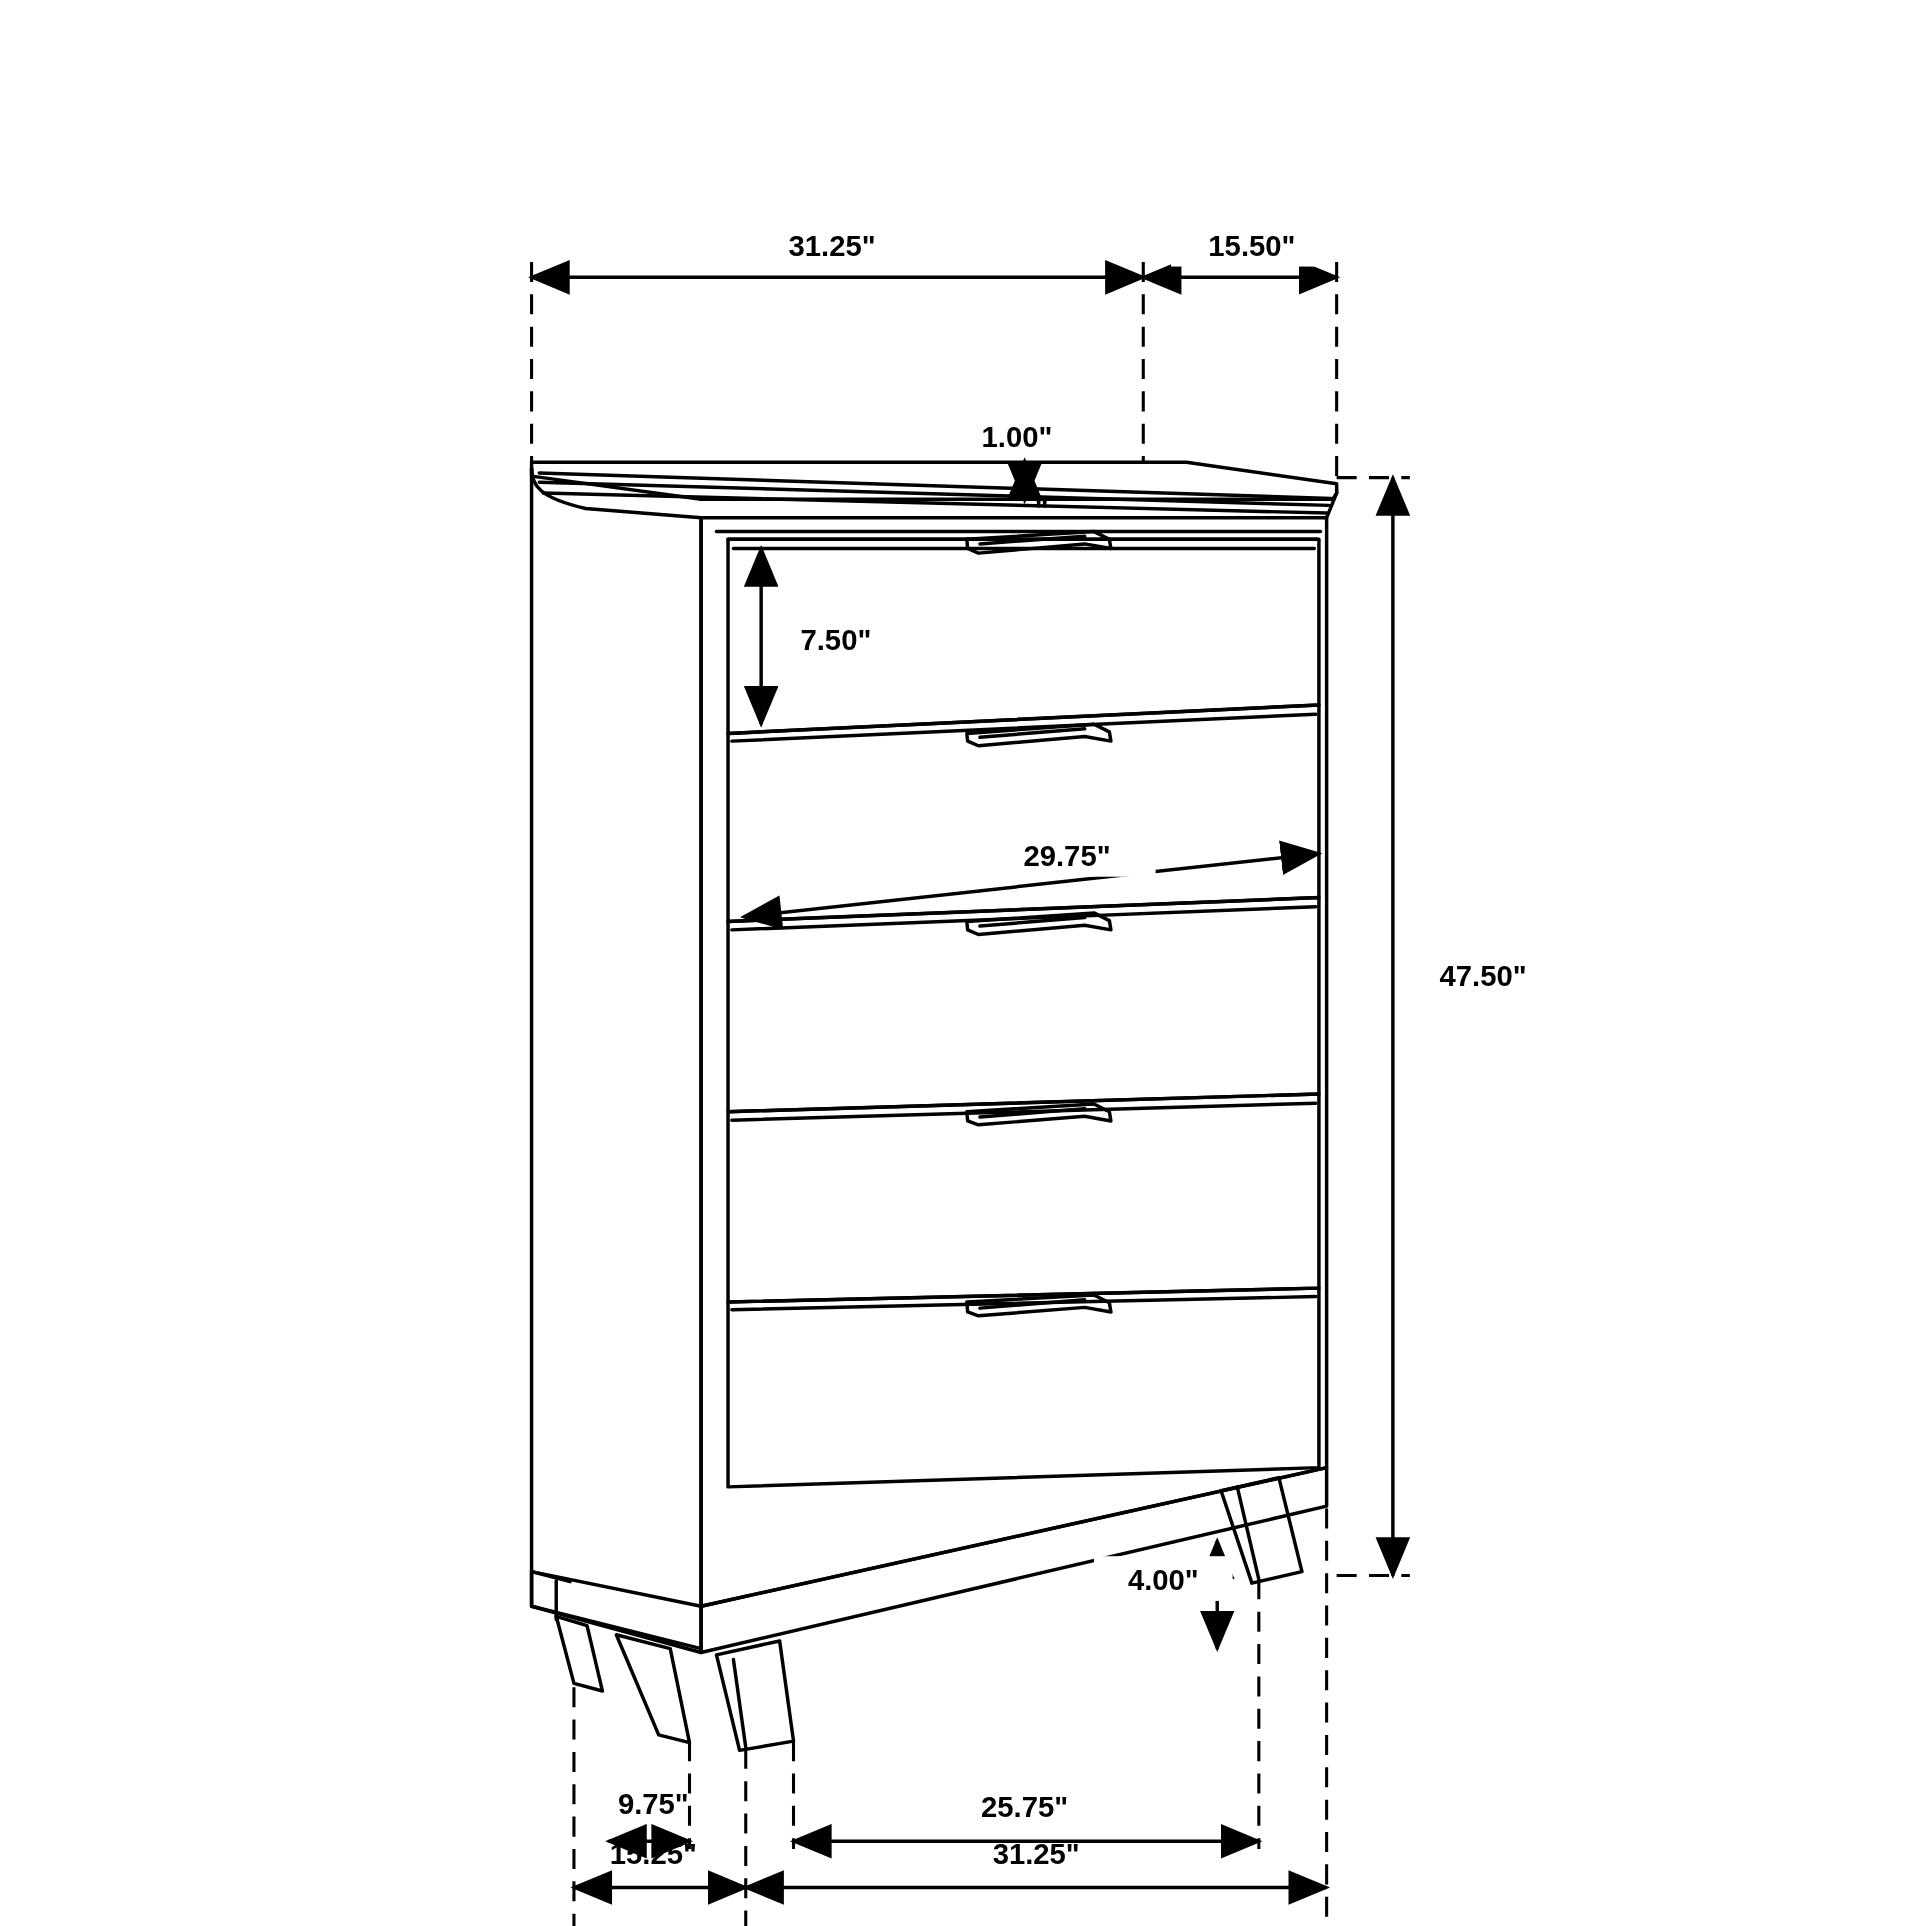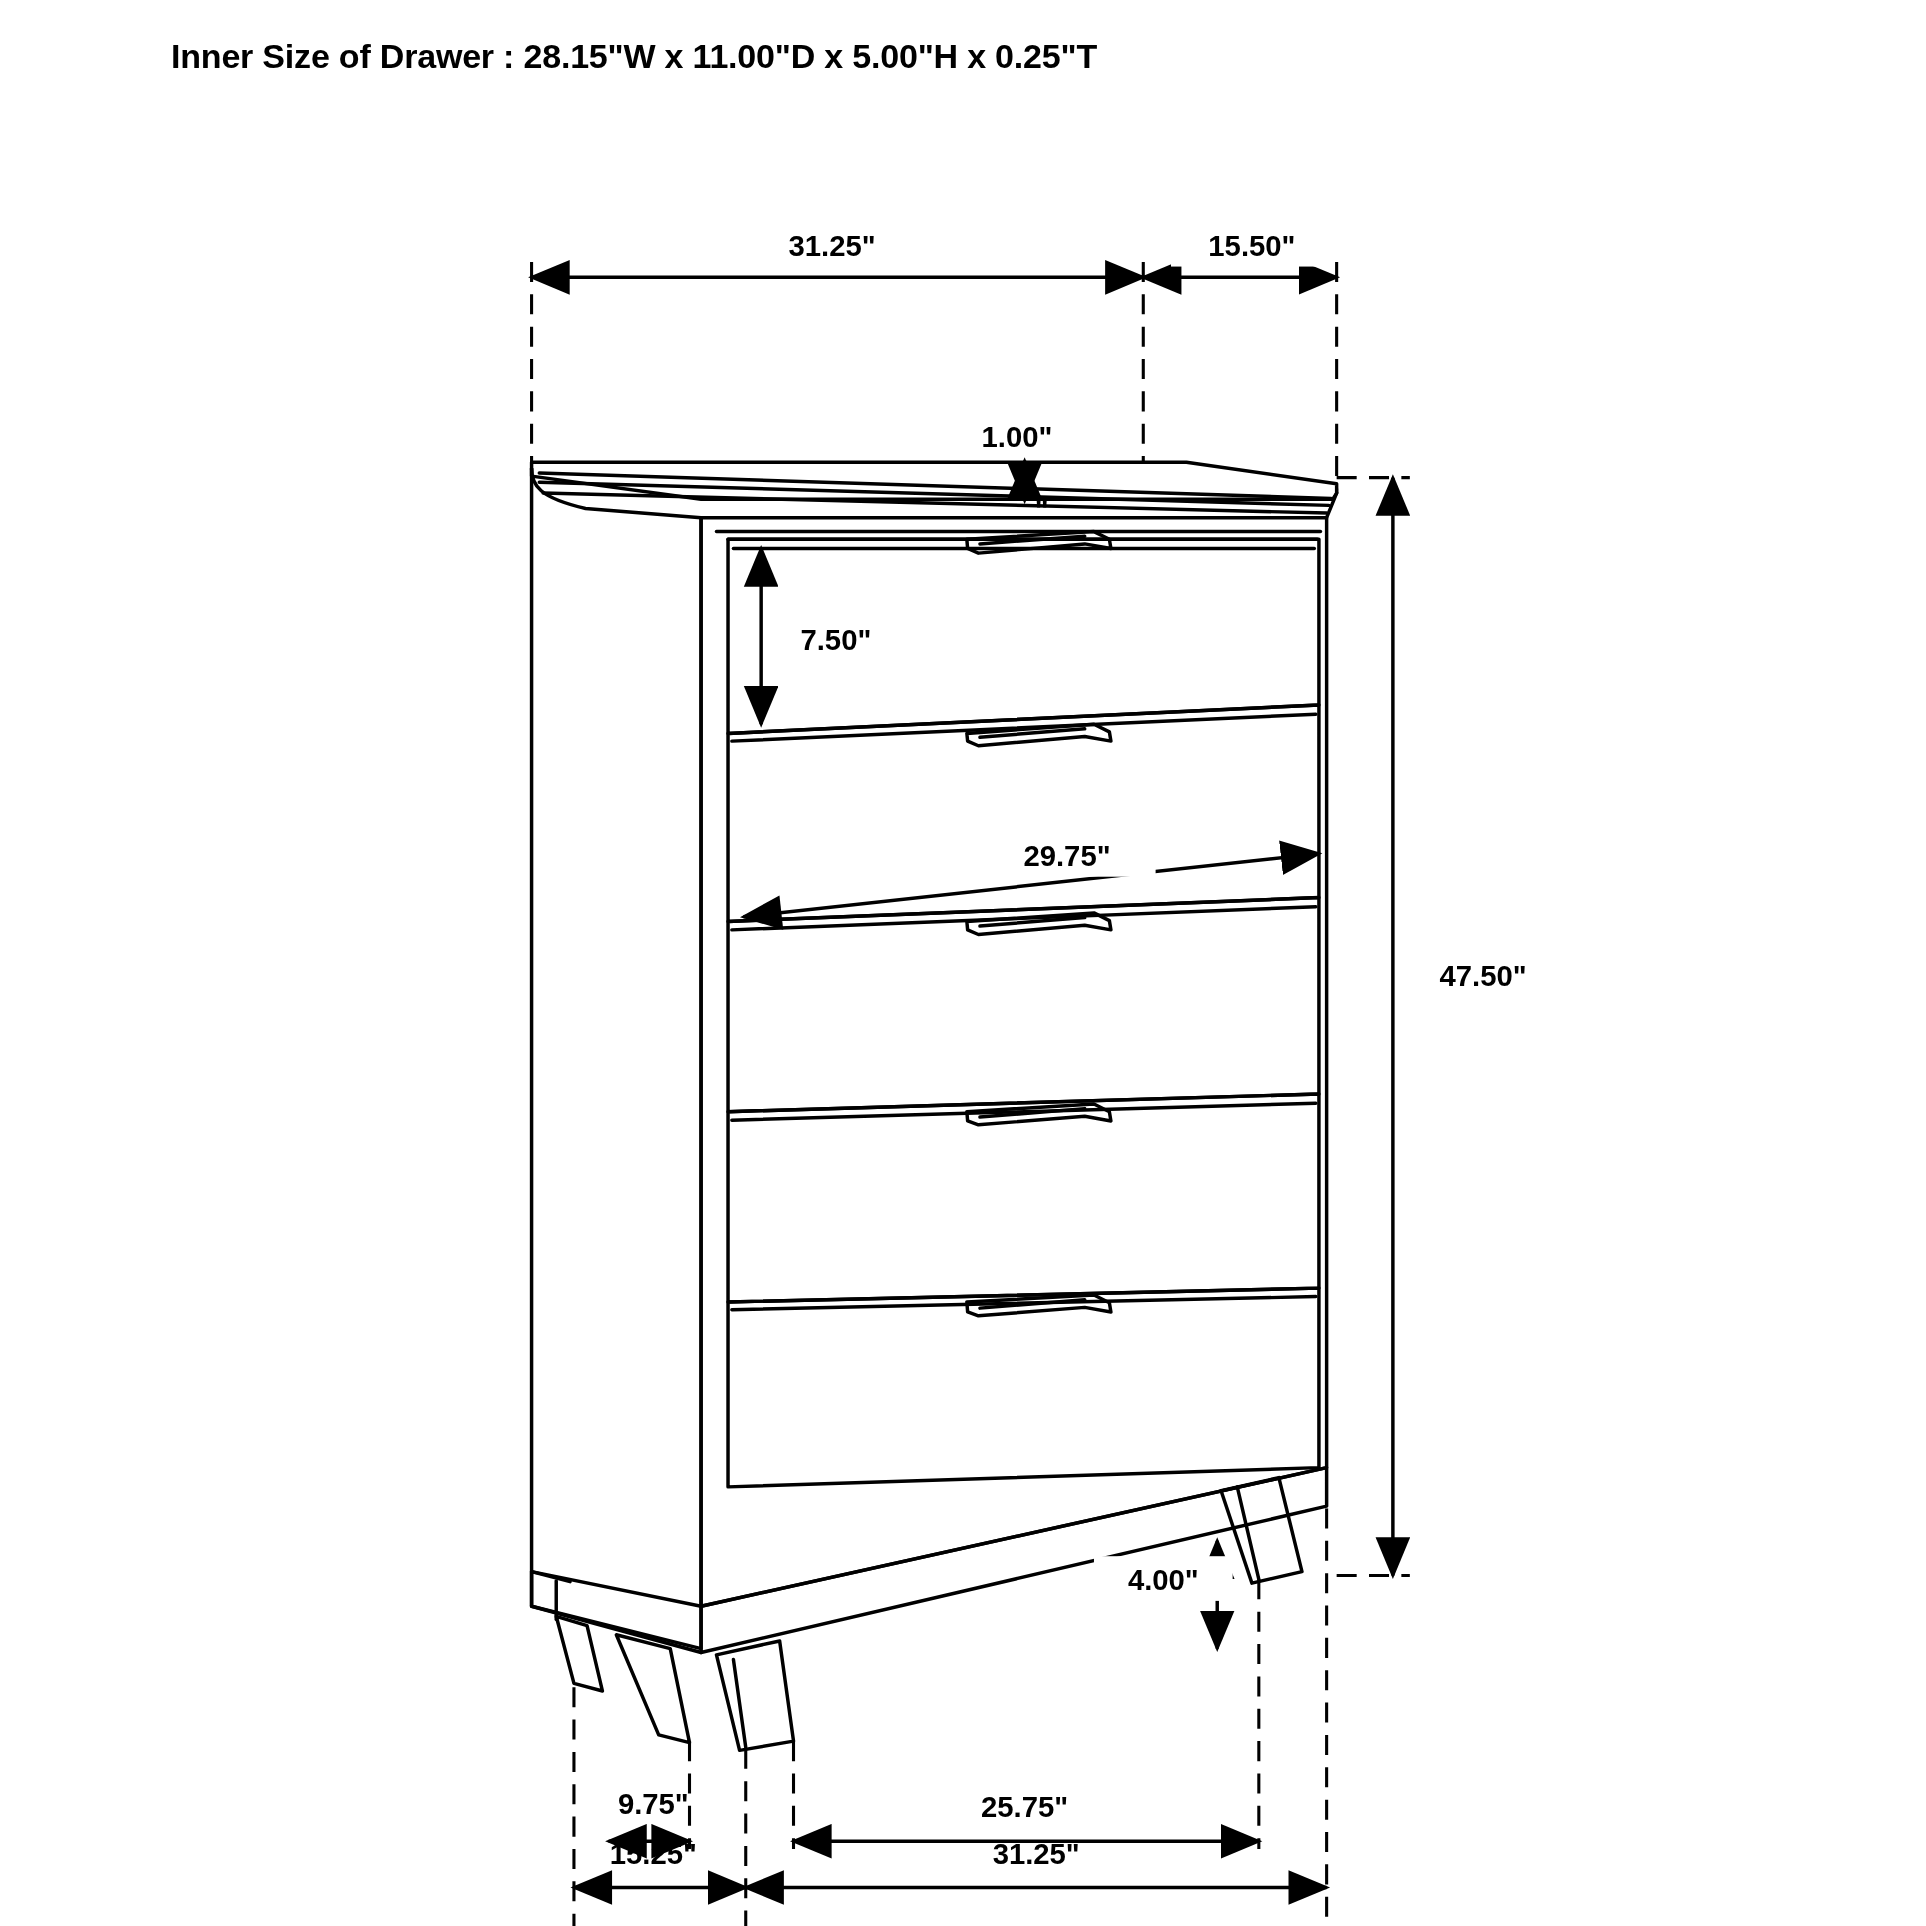--- a/index.html
+++ b/index.html
@@ -49,23 +49,20 @@
     font-size: 38px;
     font-weight: bold;
     fill: #000;
   }
 </style>
 </head>
 <body>
 
 <div id="stage">
 
-  <div id="title">
-    <span class="inner">Inner Size of Drawer : 28.15"W x 11.00"D x 5.00"H x 0.25"T</span>
-  </div>
 
   <svg id="drawing" viewBox="0 0 2500 2500">
     <defs>
       <marker id="arrEnd" markerWidth="14" markerHeight="14" refX="11" refY="5" orient="auto" markerUnits="strokeWidth">
         <path d="M0,0 L12,5 L0,10 z" fill="#000"></path>
       </marker>
       <marker id="arrStart" markerWidth="14" markerHeight="14" refX="1" refY="5" orient="auto" markerUnits="strokeWidth">
         <path d="M12,0 L0,5 L12,10 z" fill="#000"></path>
       </marker>
     </defs>

